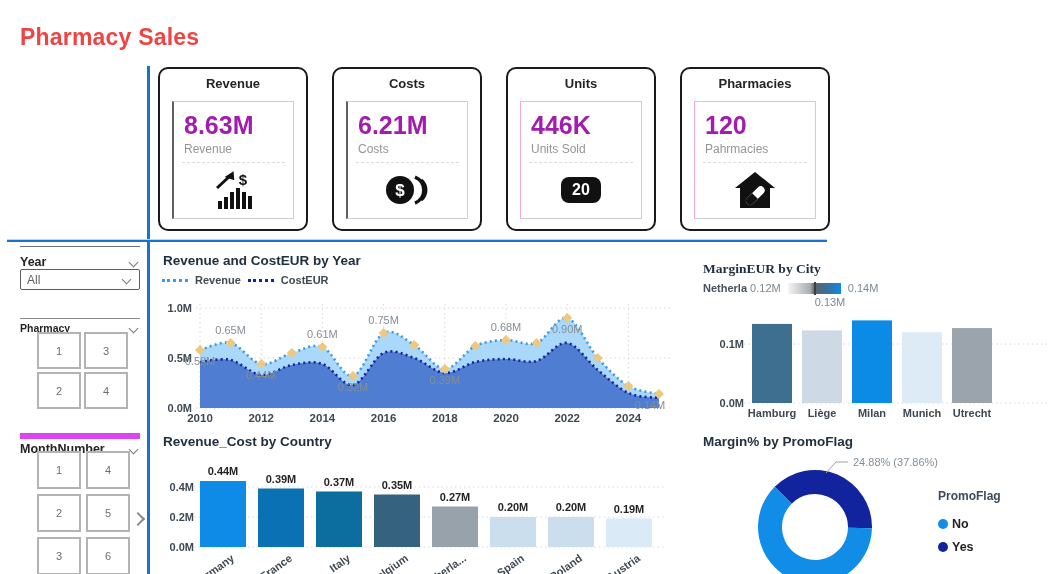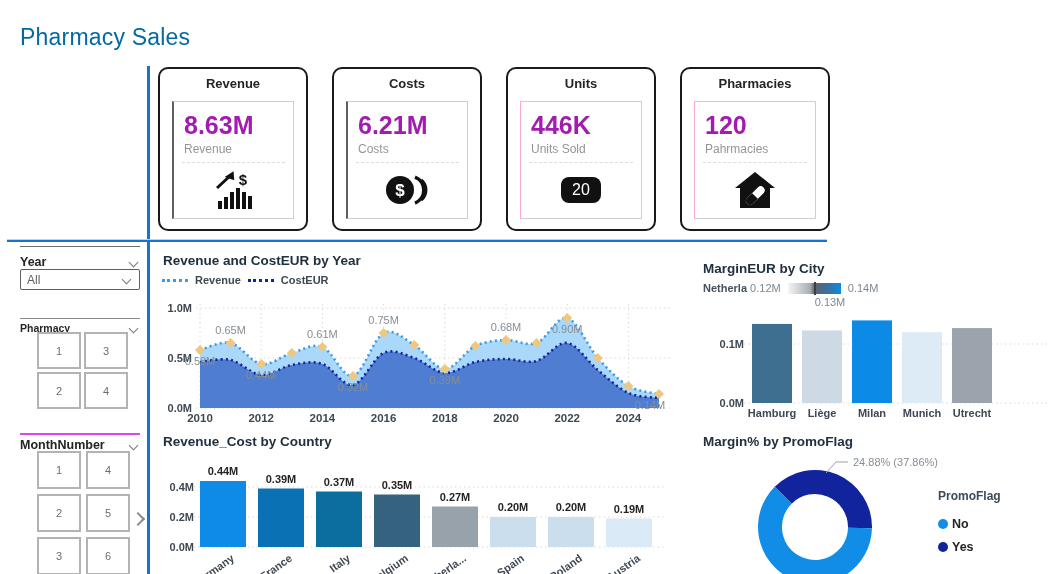--- a/index.html
+++ b/index.html
@@ -1,48 +1,48 @@
 <!DOCTYPE html>
 <html><head>
 <meta charset="utf-8">
 <style>
   html,body{margin:0;padding:0;background:#fff;}
   body{font-family:"Liberation Sans","DejaVu Sans",sans-serif;-webkit-font-smoothing:antialiased;}
   #canvas{position:relative;width:1058px;height:574px;background:#fff;overflow:hidden;}
 
   
-  .page-title{position:absolute;left:20px;top:24px;font-size:23px;font-weight:400;color:#0369a1;letter-spacing:.2px;}
+  .page-title{position:absolute;left:20px;top:24px;font-size:23px;font-weight:700;color:#ef4444;letter-spacing:.2px;}
 
   
   .v-div{position:absolute;left:147px;top:66px;width:3px;height:508px;background:#1673d0;}
   .h-div{position:absolute;left:7px;top:239px;width:820px;height:3px;background:linear-gradient(#b7d6f0 0 1px,#1673d0 1px 3px);}
 
   
   #cards{position:absolute;left:158px;top:67px;display:flex;gap:24px;}
   .card{position:relative;width:150px;height:164px;border:2px solid #1a1a1a;border-radius:10px;background:#fff;box-sizing:border-box;}
   .card-title{text-align:center;font-size:13px;font-weight:700;color:#252423;margin-top:7px;}
   .card-inner{position:absolute;left:12px;right:12px;top:32px;bottom:10px;border:1px solid #cfcfcf;border-left:2px solid #5f5f5f;background:#fff;}
   .card.thick .card-inner{border-left:1px solid #f9a8d4;}
   .card-value{font-size:25px;font-weight:600;color:#a21caf;margin:9px 0 2px 10px;}
   .card-label{font-size:12px;color:#979593;margin-left:10px;}
   .card-sep{border-bottom:1px dashed #dcdcdc;margin:6px 8px 0 8px;}
   .card-icon{display:flex;justify-content:center;align-items:center;height:54px;}
-  .badge20{background:#111;color:#fff;font-size:16px;font-weight:400;border-radius:8px;padding:5px 11px;line-height:1;}
+  .badge20{background:#111;color:#fff;font-size:16px;font-weight:700;border-radius:8px;padding:5px 11px;line-height:1;}
 
   
   .slicer-head{position:absolute;left:20px;width:120px;box-sizing:border-box;display:flex;justify-content:space-between;align-items:center;}
   .slicer-head .lab{font-weight:700;color:#252423;}
   .chev{display:inline-block;width:6px;height:6px;border-right:1.5px solid #7a7a7a;border-bottom:1.5px solid #7a7a7a;transform:rotate(45deg);margin-right:3px;}
   #year-head{top:246px;border-top:1.5px solid #6e6e6e;padding-top:8px;}
   #year-head .lab{font-size:12.5px;}
   #year-dd{position:absolute;left:20px;top:269px;width:120px;height:21px;border:1px solid #605e5c;border-radius:2px;box-sizing:border-box;display:flex;justify-content:space-between;align-items:center;padding:0 6px;background:#fff;}
   #year-dd .val{font-size:12px;color:#605e5c;}
   #quarter-head{top:318px;border-top:1px solid #8a8a8a;padding-top:3px;}
   #quarter-head .lab{font-size:10.5px;}
-  #month-head{top:433px;border-top:2px solid #d946ef;padding-top:3px;text-align:center;}
+  #month-head{top:433px;border-top:6px solid #d946ef;padding-top:3px;text-align:center;}
   #month-head .lab{font-size:12.5px;}
   .btn-grid{position:absolute;left:37px;display:grid;grid-template-columns:44px 44px;}
   #quarter-grid{top:332px;grid-gap:3px;}
   #quarter-grid .sbtn{height:37px;}
   #month-grid{top:451px;grid-gap:5px;}
   #month-grid .sbtn{height:38px;}
   .sbtn{background:#fff;border:2px solid #b3b3b3;color:#6d6d6d;font-size:11px;display:flex;align-items:center;justify-content:center;box-sizing:border-box;}
   #month-next{position:absolute;left:133px;top:510px;width:12px;height:16px;cursor:pointer;}
   #month-next span{display:inline-block;width:8px;height:8px;border-right:2px solid #8a8a8a;border-bottom:2px solid #8a8a8a;transform:rotate(-45deg);margin-top:4px;}
 
@@ -50,21 +50,21 @@
   .panel{position:absolute;}
   .panel-title{font-size:13.5px;font-weight:700;color:#21303f;}
   #p-area{left:160px;top:250px;width:516px;height:178px;}
   #p-area .panel-title{position:absolute;left:3px;top:3px;}
   #area-legend{position:absolute;left:2px;top:24px;display:flex;align-items:center;gap:7px;}
   #area-legend .dotline{display:inline-block;width:26px;height:0;border-top:3px dotted #3a9be0;}
   #area-legend .lname{font-size:11px;font-weight:700;color:#3f4852;}
   #p-country{left:160px;top:432px;width:516px;height:142px;}
   #p-country .panel-title{position:absolute;left:3px;top:2px;}
   #p-city{left:700px;top:258px;width:358px;height:170px;}
-  #p-city .panel-title{position:absolute;left:3px;top:3px;}
+  #p-city .panel-title{position:absolute;left:3px;top:3px;font-family:Liberation Serif, serif;}
   #city-legend{position:absolute;left:3px;top:24px;width:352px;font-size:11px;color:#7d8790;}
   #city-legend .mlab{font-weight:700;color:#45505c;}
   #grad-wrap{position:relative;display:inline-block;width:53px;height:11px;vertical-align:-2px;margin:0 4px;background:linear-gradient(90deg,#f4f5f6 0%,#a9adb0 42%,#606468 50%,#3c6f9e 74%,#0c8be6 100%);}
   #grad-mark{position:absolute;left:50%;top:-1px;width:2px;height:13px;background:#3c4043;}
   #grad-mid{position:absolute;left:97px;top:14px;width:60px;text-align:center;}
   #p-donut{left:700px;top:432px;width:358px;height:150px;}
   #p-donut .panel-title{position:absolute;left:3px;top:2px;}
   svg text{font-family:"Liberation Sans","DejaVu Sans",sans-serif;}
   .abs-svg{position:absolute;left:0;}
 </style>

